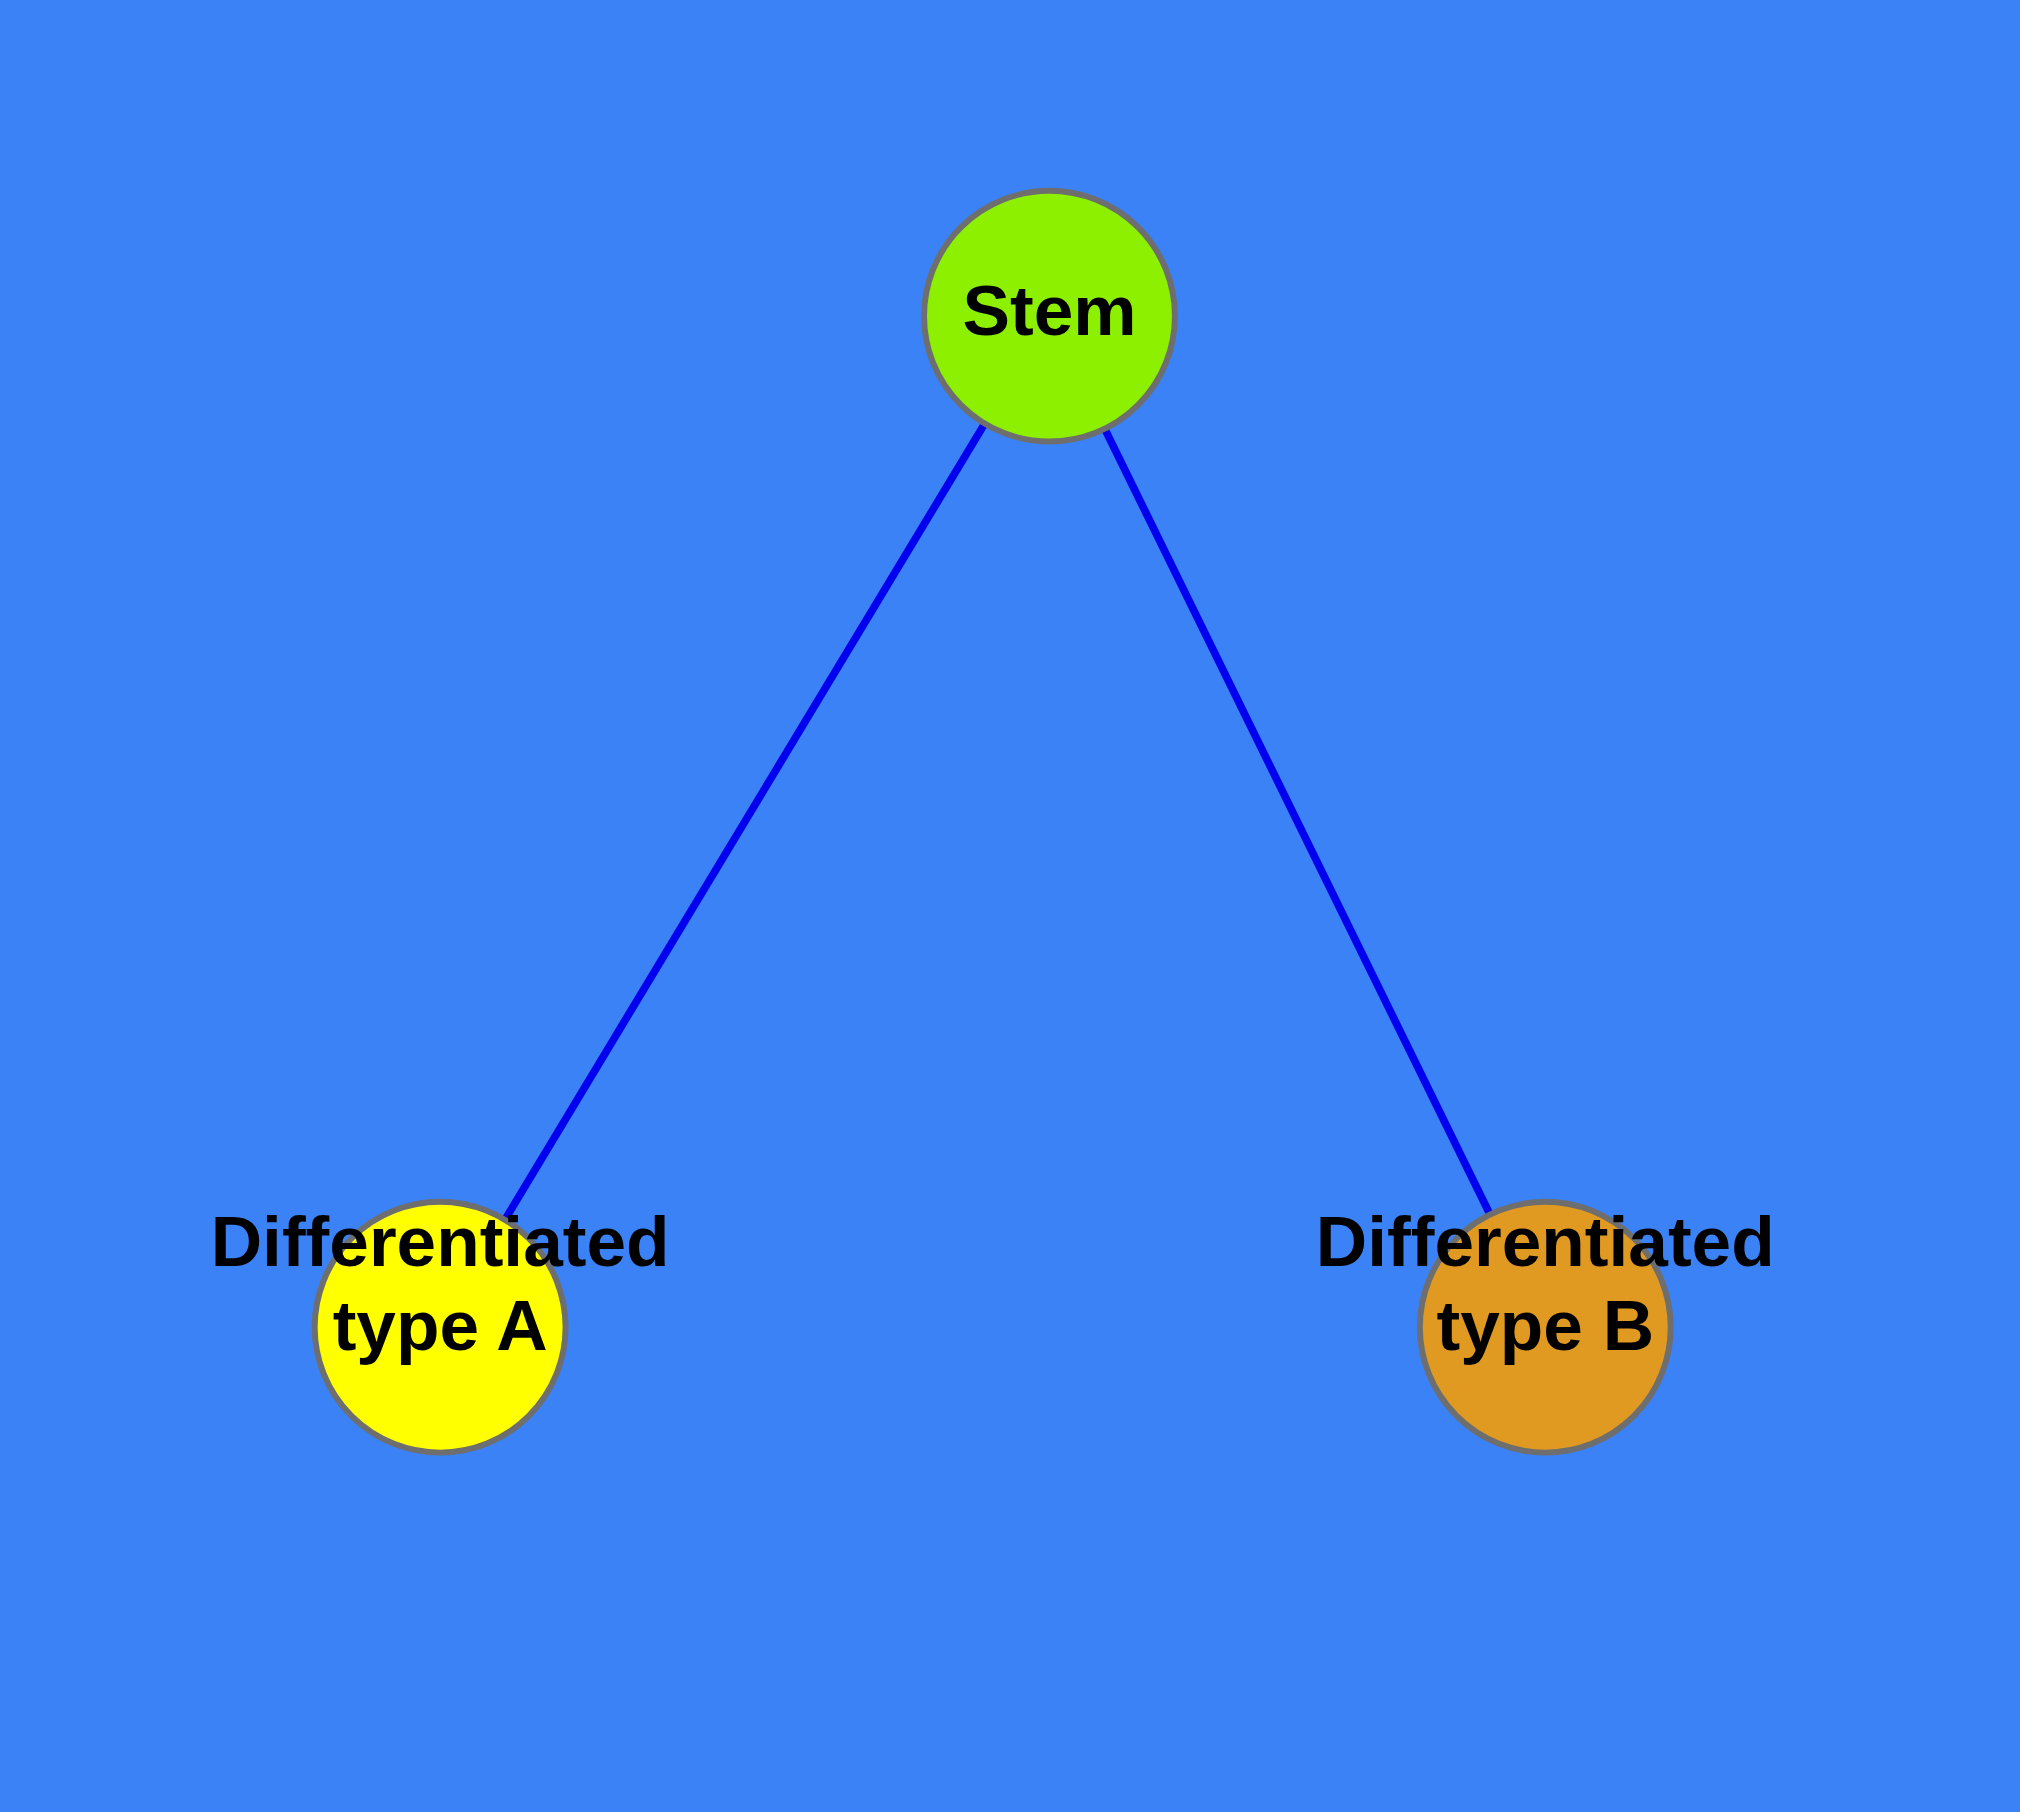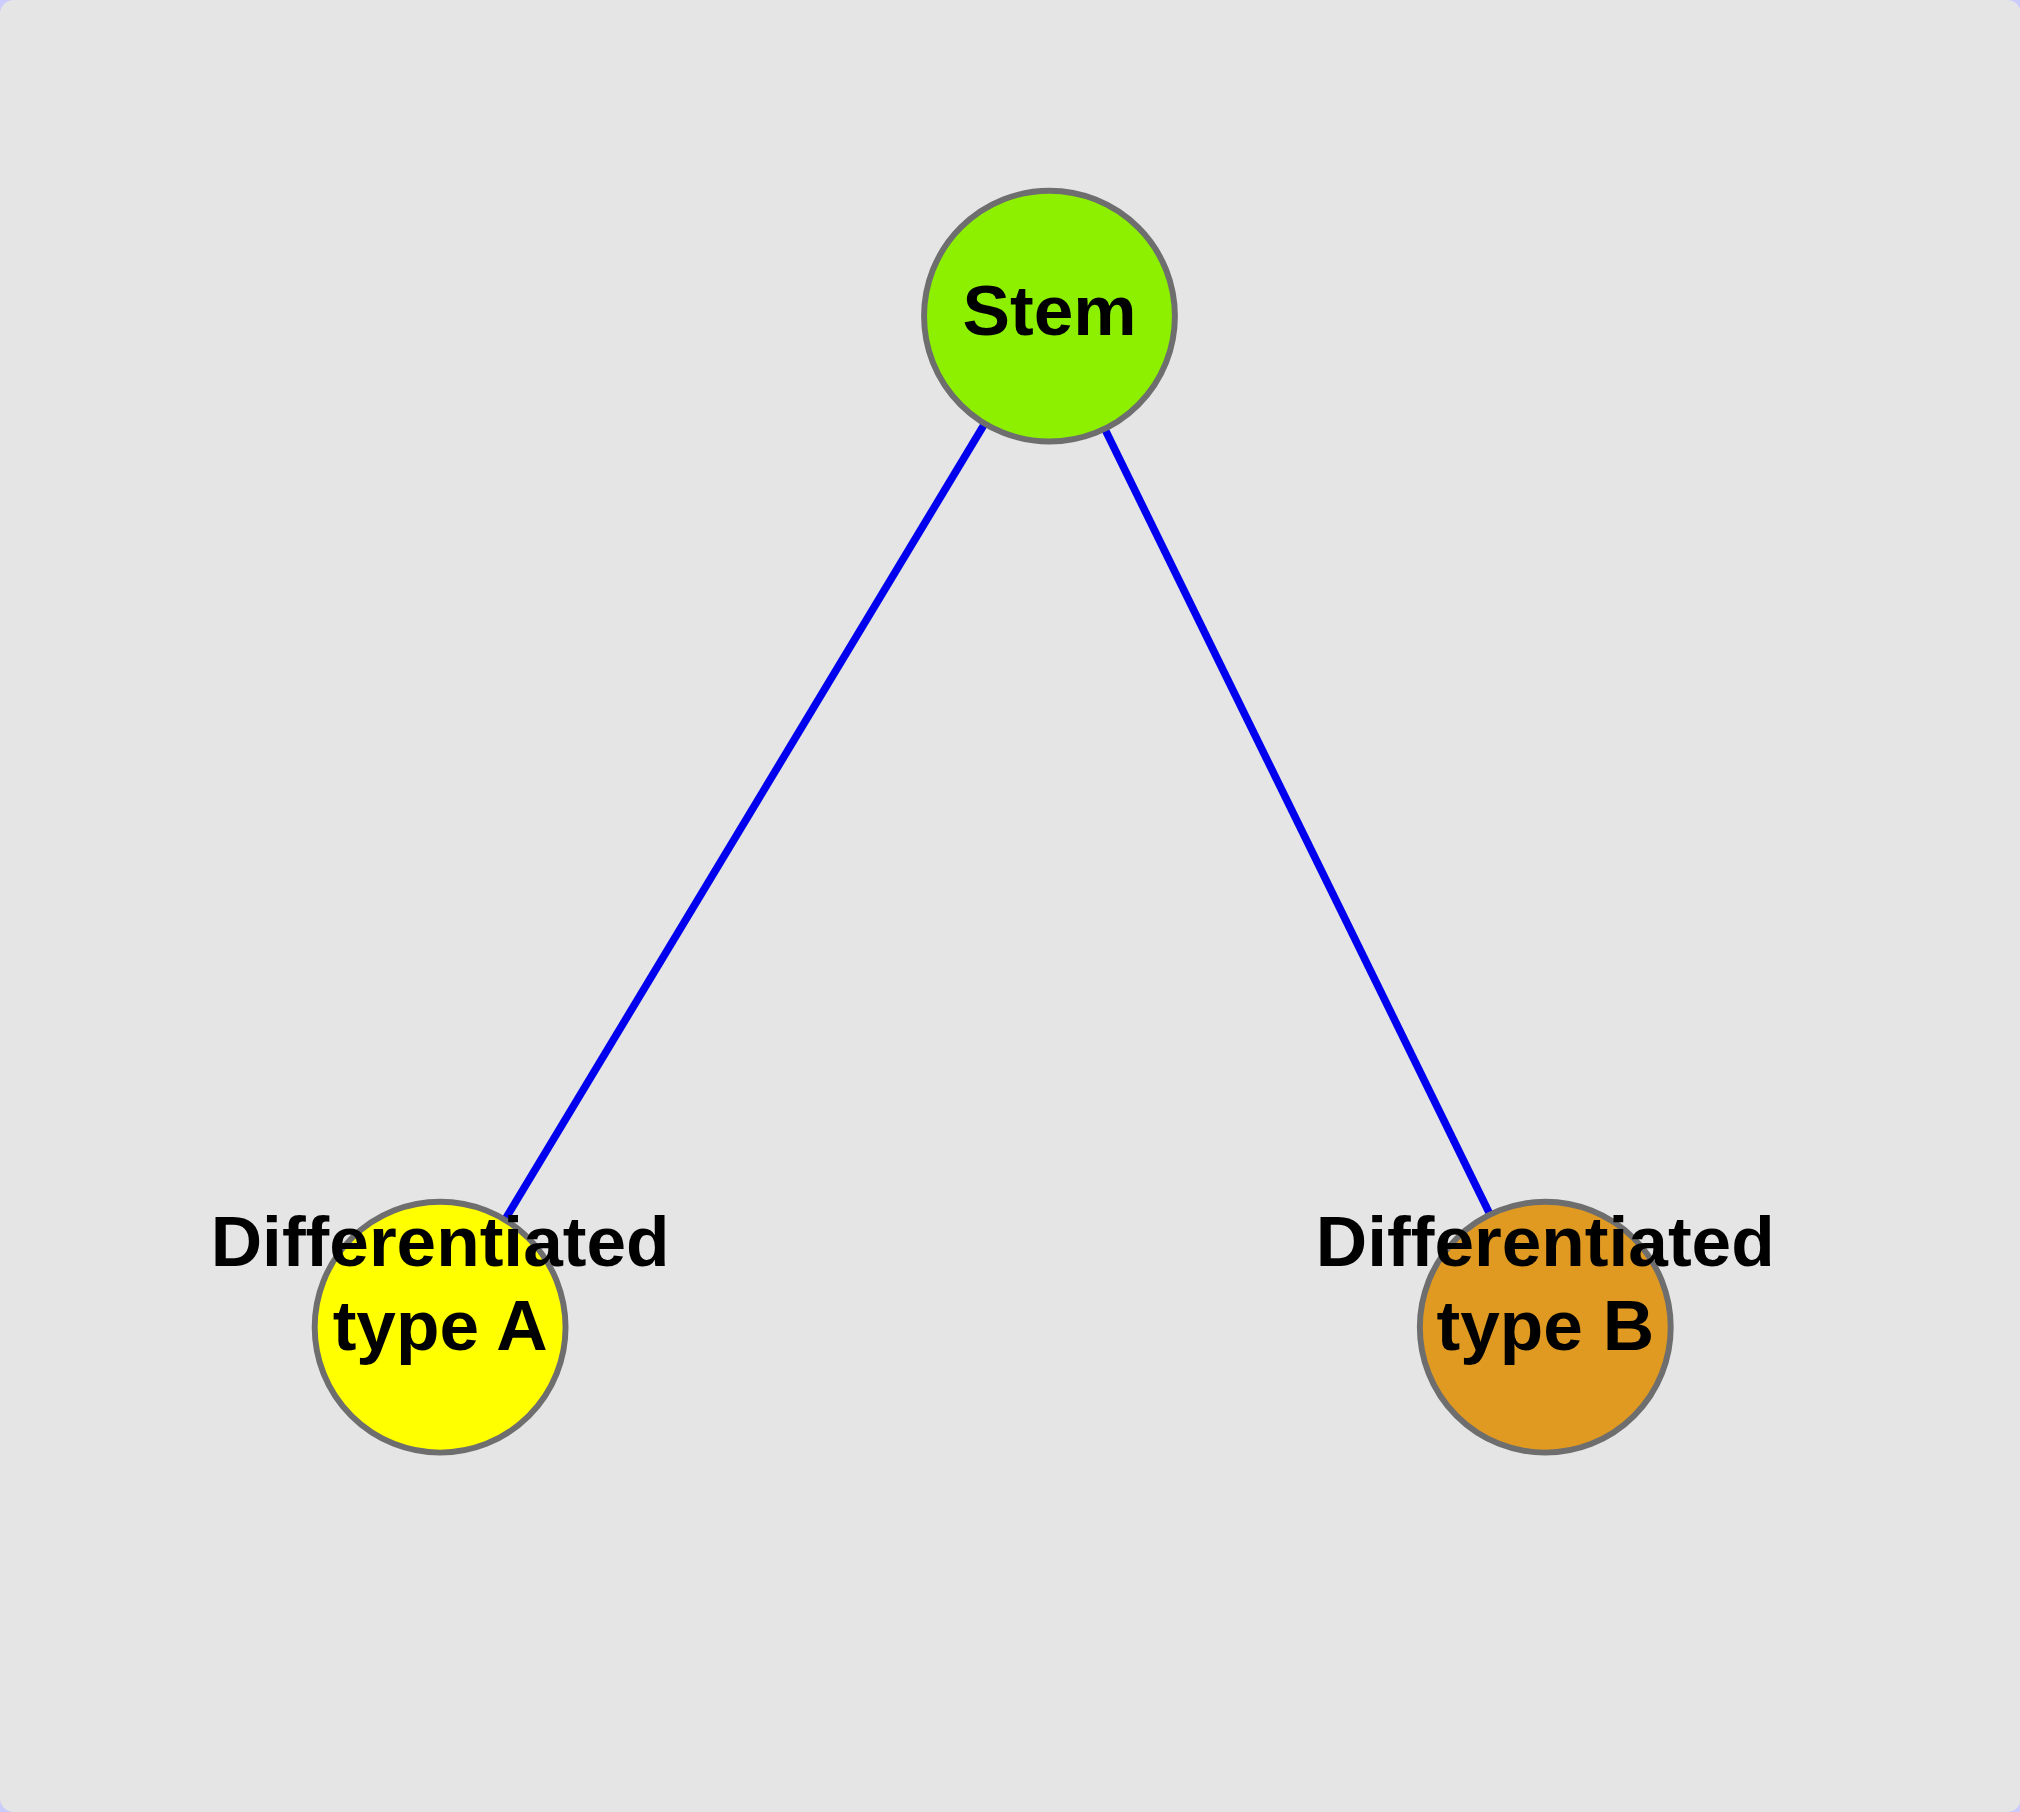--- a/index.html
+++ b/index.html
@@ -31,21 +31,21 @@
     font-family: "Liberation Sans", sans-serif;
     font-weight: bold;
     fill: #000000;
     text-anchor: middle;
     dominant-baseline: middle;
   }
 </style>
 </head>
 <body style="background: rgb(204, 204, 252);">
 
-<div id="diagram-root" style="background: #e5e5e5; border-radius: 14px;">
+<div id="diagram-root" style="background: #3b82f6;">
   <svg id="graph-svg" viewBox="0 0 2384 2138">
     <g id="edge-layer">
         <line x1="1238" y1="373" x2="519" y2="1566" stroke="#0000ee" stroke-width="9" stroke-linecap="butt"></line>
         <line x1="1238" y1="373" x2="1823" y2="1566" stroke="#0000ee" stroke-width="9" stroke-linecap="butt"></line>
       </g>
     <g id="node-layer">
         <g>
           <circle cx="1238" cy="373" r="148" fill="#8cf000" stroke="#6e6e6e" stroke-width="7"></circle>
           <text x="1238" y="373" class="node-label" font-size="84">Stem</text>
         </g>

